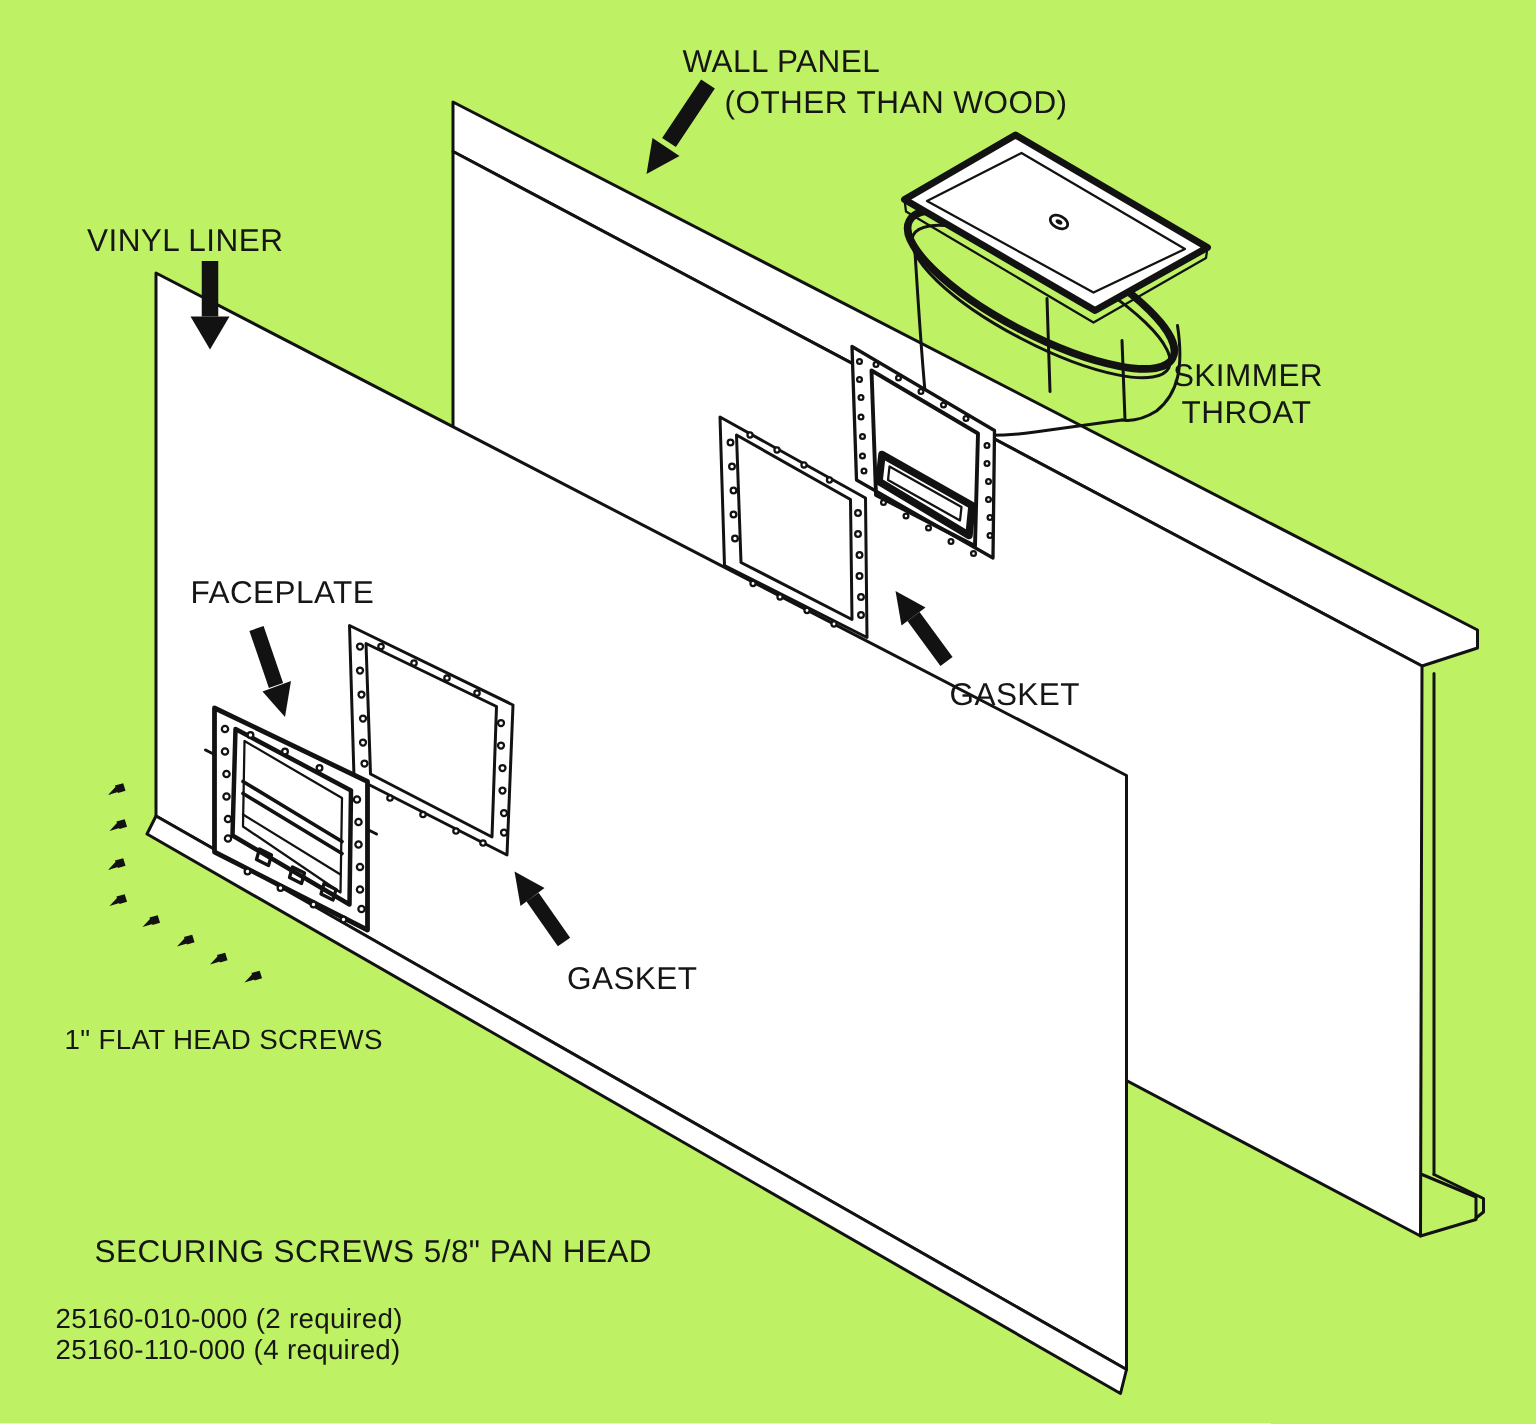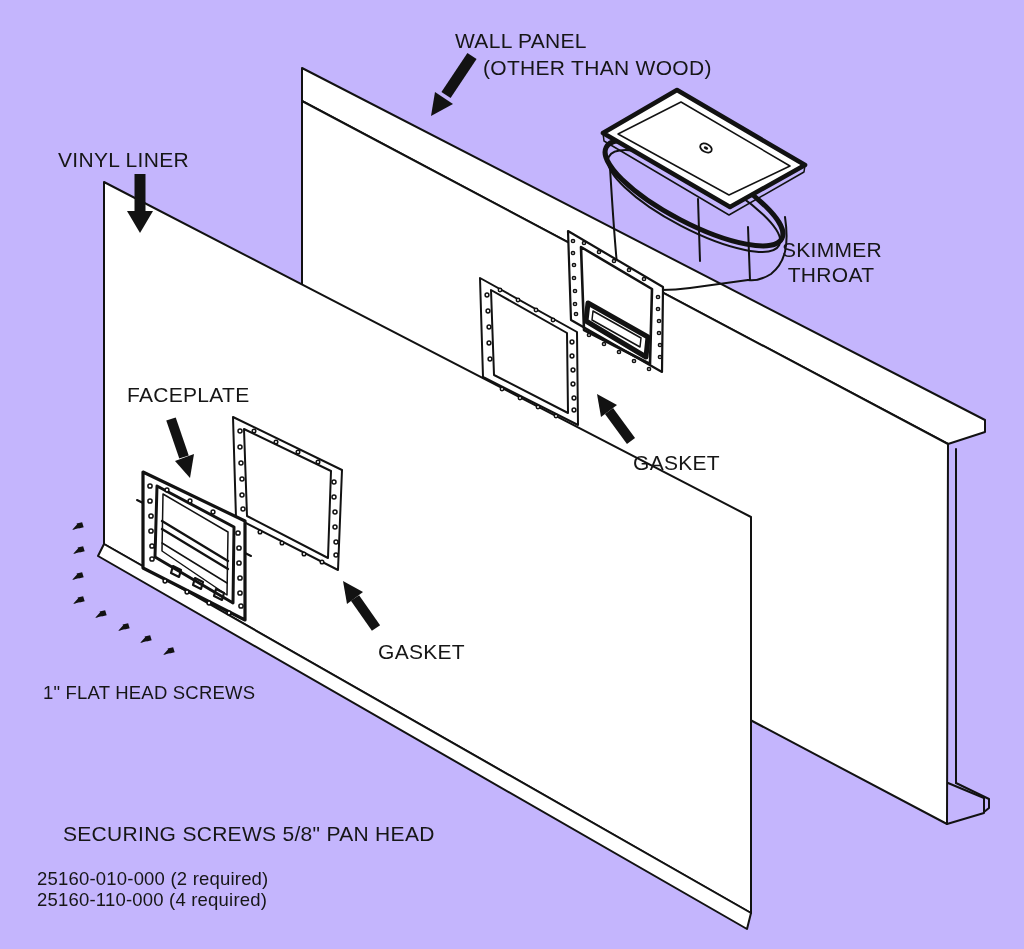--- a/index.html
+++ b/index.html
@@ -1,16 +1,16 @@
 <!DOCTYPE html>
 <html><head>
 <meta charset="utf-8">
 <style>
   html,body{margin:0;padding:0;background:#ffffff;}
-  .stage{position:relative;width:1024px;height:949px;background:#c4b5fd;overflow:hidden;
+  .stage{position:relative;width:1024px;height:949px;background:#bef264;overflow:hidden;
          font-family:"Liberation Sans", sans-serif;}
   svg{display:block;}
   .ln{fill:none;stroke:#121212;stroke-width:2;stroke-linejoin:round;stroke-linecap:round;}
   .fw{fill:#ffffff;stroke:#121212;stroke-width:2;stroke-linejoin:round;}
   .thin{stroke-width:1.5;}
   .mid{stroke-width:2.6;}
   .thick{stroke-width:3.2;}
   .xthick{stroke-width:5;}
   .hole{fill:#ffffff;stroke:#121212;stroke-width:1.5;}
   .ink{fill:#121212;stroke:none;}

